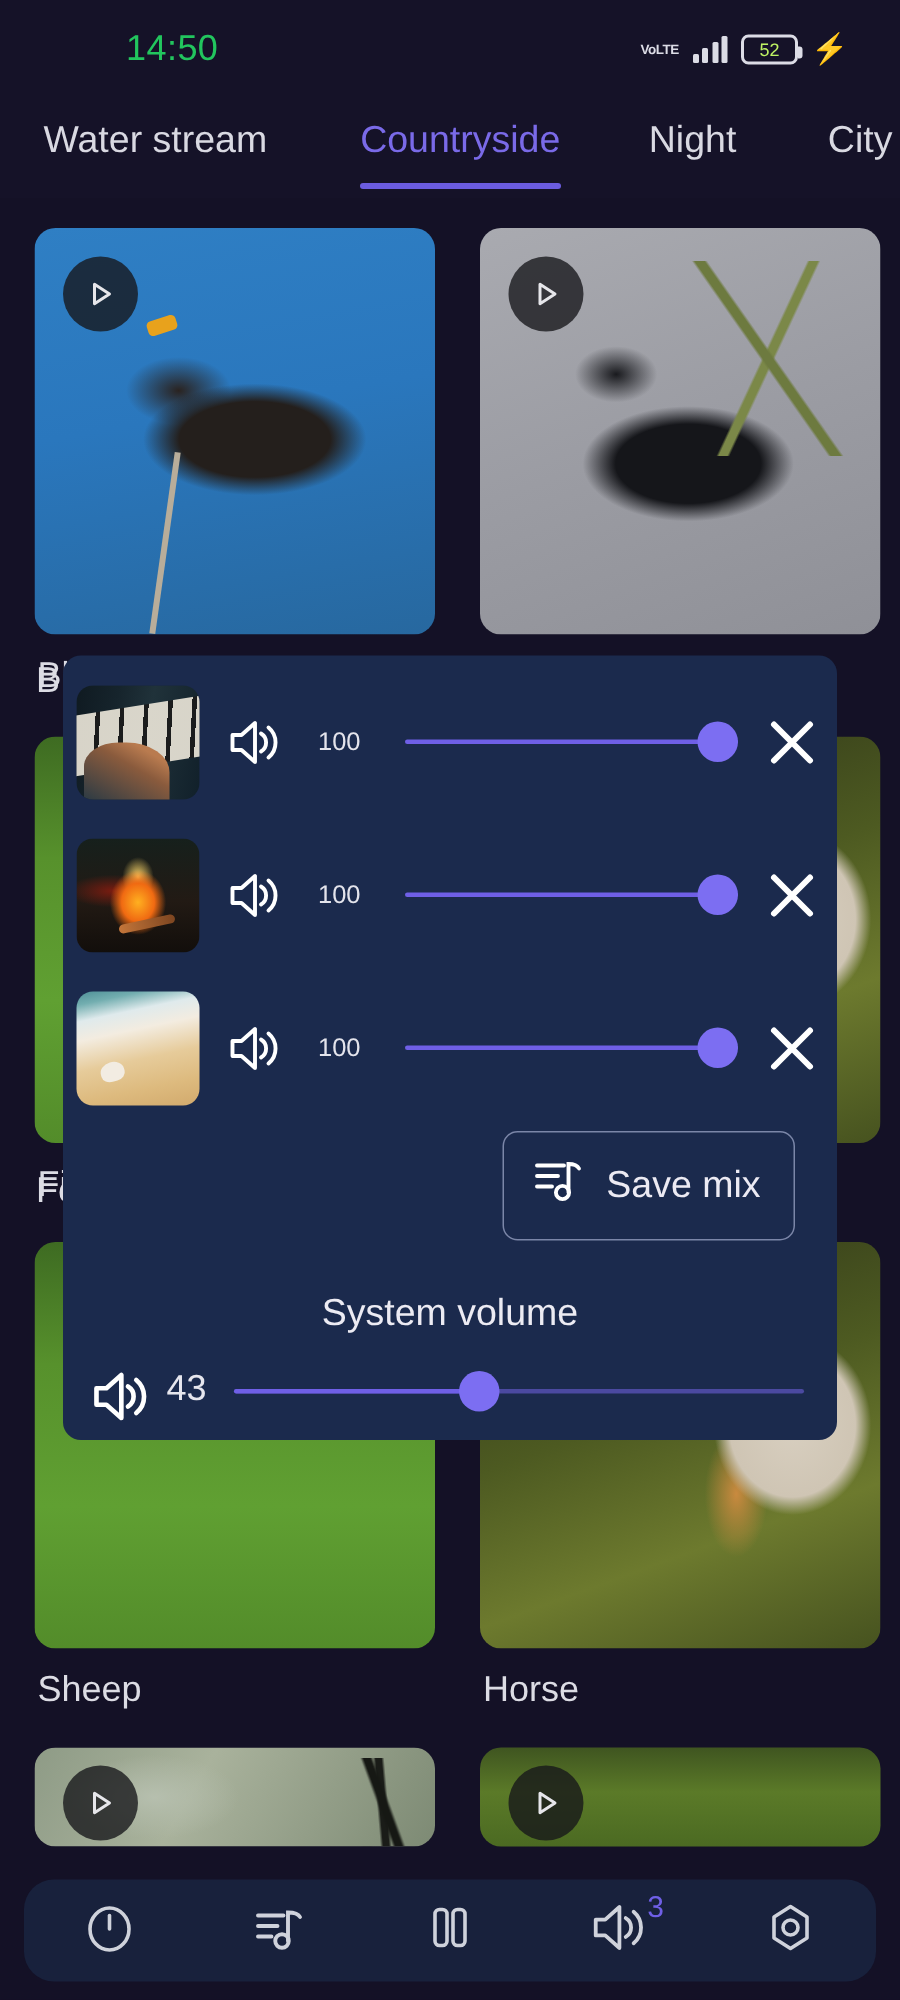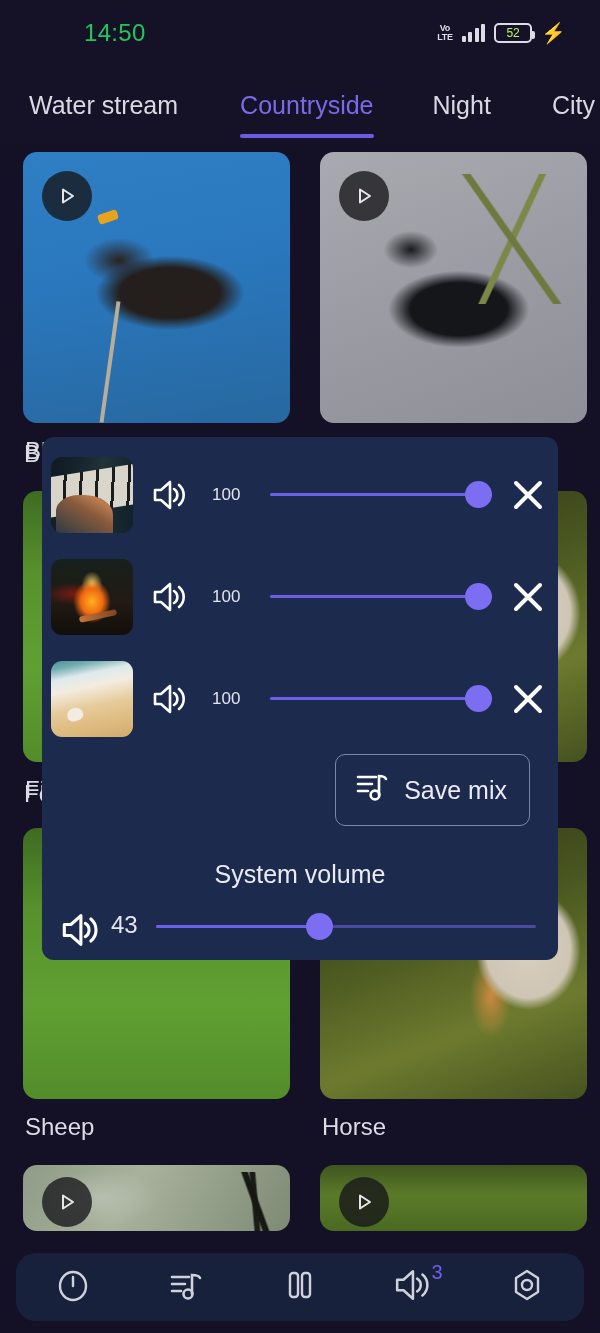--- a/index.html
+++ b/index.html
@@ -12,35 +12,35 @@
     position:relative;
   }
   #app { position:relative; width:600px; height:1333px; overflow:hidden; background:#141126; }
 
   
   .statusbar { position:absolute; top:0; left:0; width:600px; height:66px;
     display:flex; align-items:center; justify-content:space-between;
     padding:0 34px 0 0; background:#151228; }
   .status-time { font-size:24px; color:#22c55e; letter-spacing:.3px; margin-left:84px; font-weight:400; }
   .status-right { display:flex; align-items:center; gap:9px; }
-  .volte { display:flex; flex-direction:column; align-items:center; justify-content:center;
+  .volte { display:flex; flex-direction:row; align-items:center; justify-content:center;
     font-size:9px; line-height:9px; color:#dcdce6; font-weight:700; letter-spacing:-.3px; }
   .sig { display:flex; align-items:flex-end; gap:2.5px; height:18px; }
   .sig i { width:4px; background:#dcdce6; border-radius:1px; display:block; }
   .sig i:nth-child(1){height:6px}.sig i:nth-child(2){height:10px}
   .sig i:nth-child(3){height:14px}.sig i:nth-child(4){height:18px}
   .batt { position:relative; width:38px; height:20px; border:2px solid #dcdce6; border-radius:5px;
     display:flex; align-items:center; justify-content:center; }
   .batt:after { content:""; position:absolute; right:-5px; top:6px; width:3px; height:8px;
     background:#dcdce6; border-radius:0 2px 2px 0; }
   .batt span { font-size:12px; color:#bef264; line-height:1; }
   .bolt { font-size:20px; color:#e9e9f0; line-height:1; }
 
   
-  .tabs { position:absolute; top:66px; left:0; width:600px; height:78px;
+  .tabs { position:absolute; top:54px; left:0; width:600px; height:78px;
     display:flex; align-items:center; background:#151228; }
   .tab { font-size:25px; color:#d9d9e2; white-space:nowrap; position:relative;
     height:100%; display:flex; align-items:center; }
   .tab.active { color:#7a6ae8; }
   .tab .ind { position:absolute; left:0; right:0; bottom:6px; height:4px; background:#6b5ce0;
     border-radius:2px; display:none; }
   .tab.active .ind { display:block; }
   #tab0{ margin-left:29px; } #tab1{ margin-left:62px; } #tab2{ margin-left:59px; } #tab3{ margin-left:61px; }
 
   

